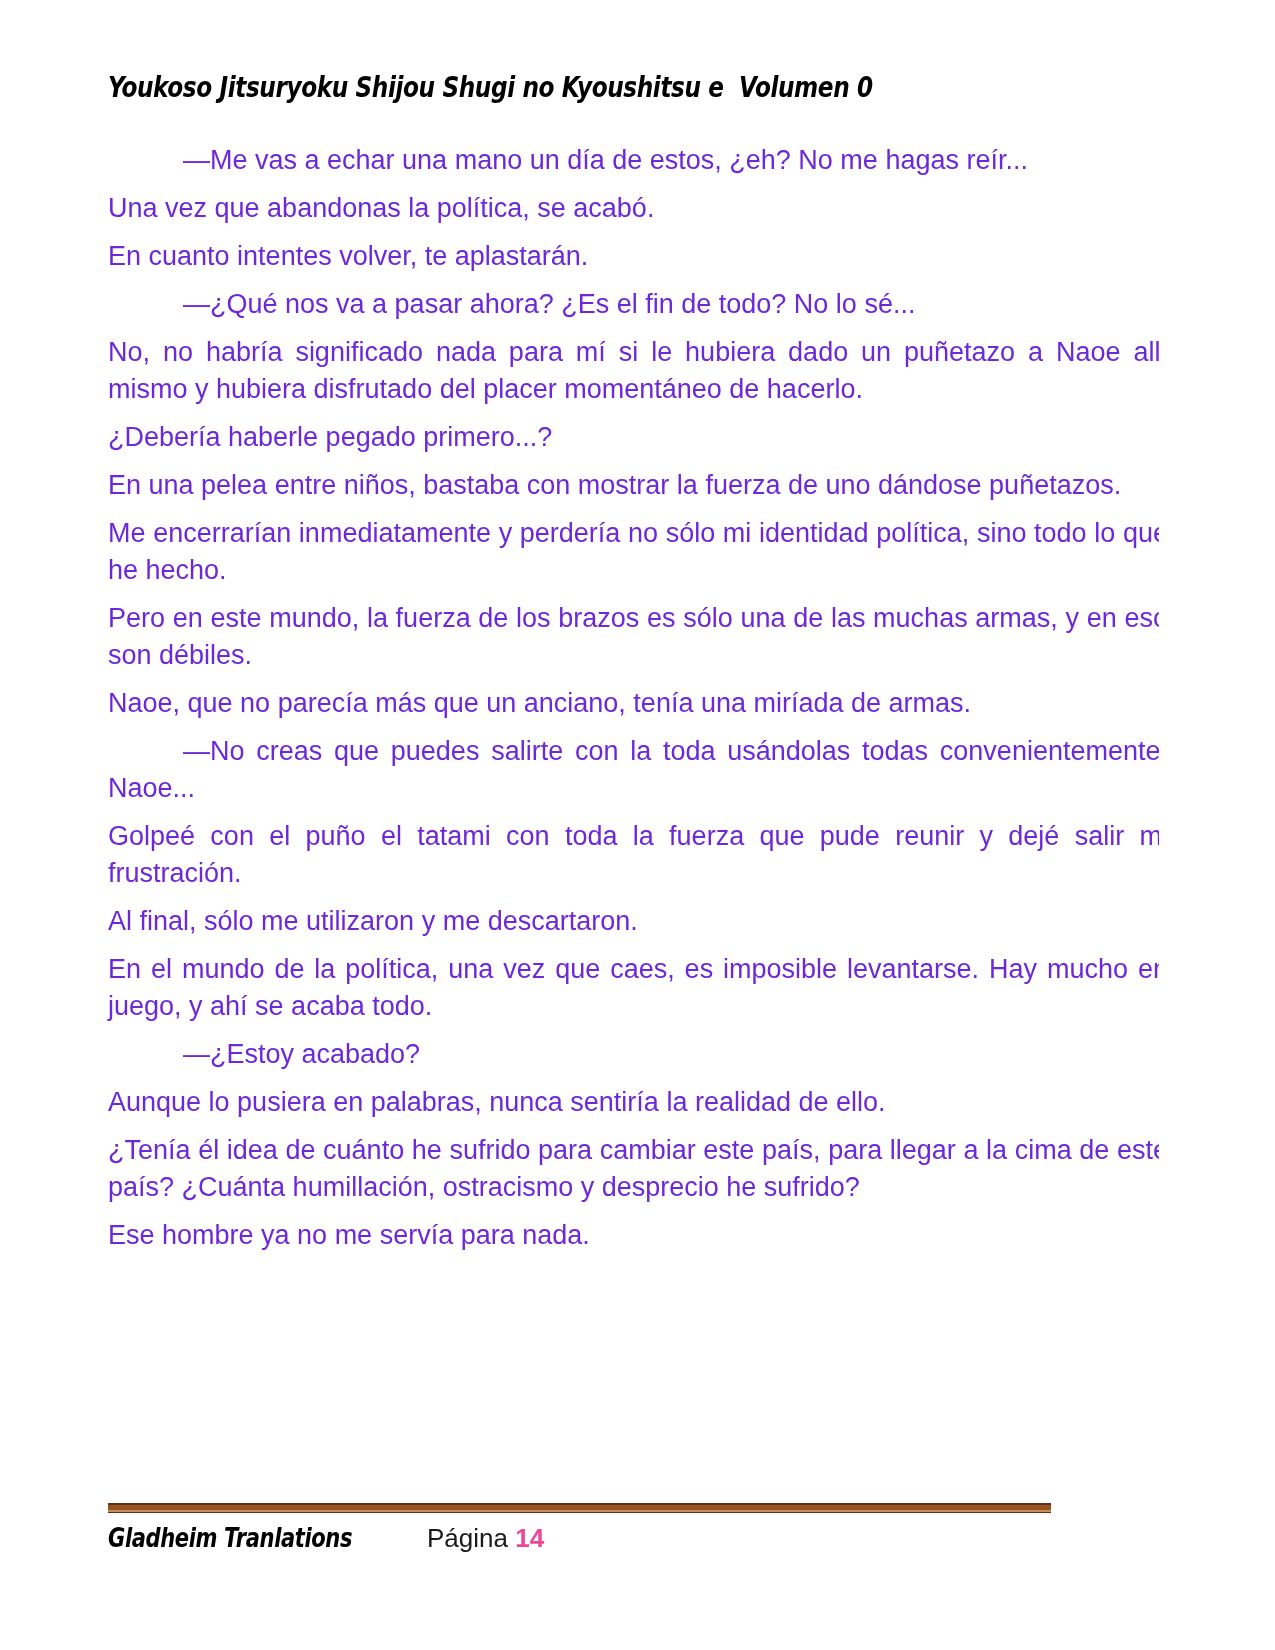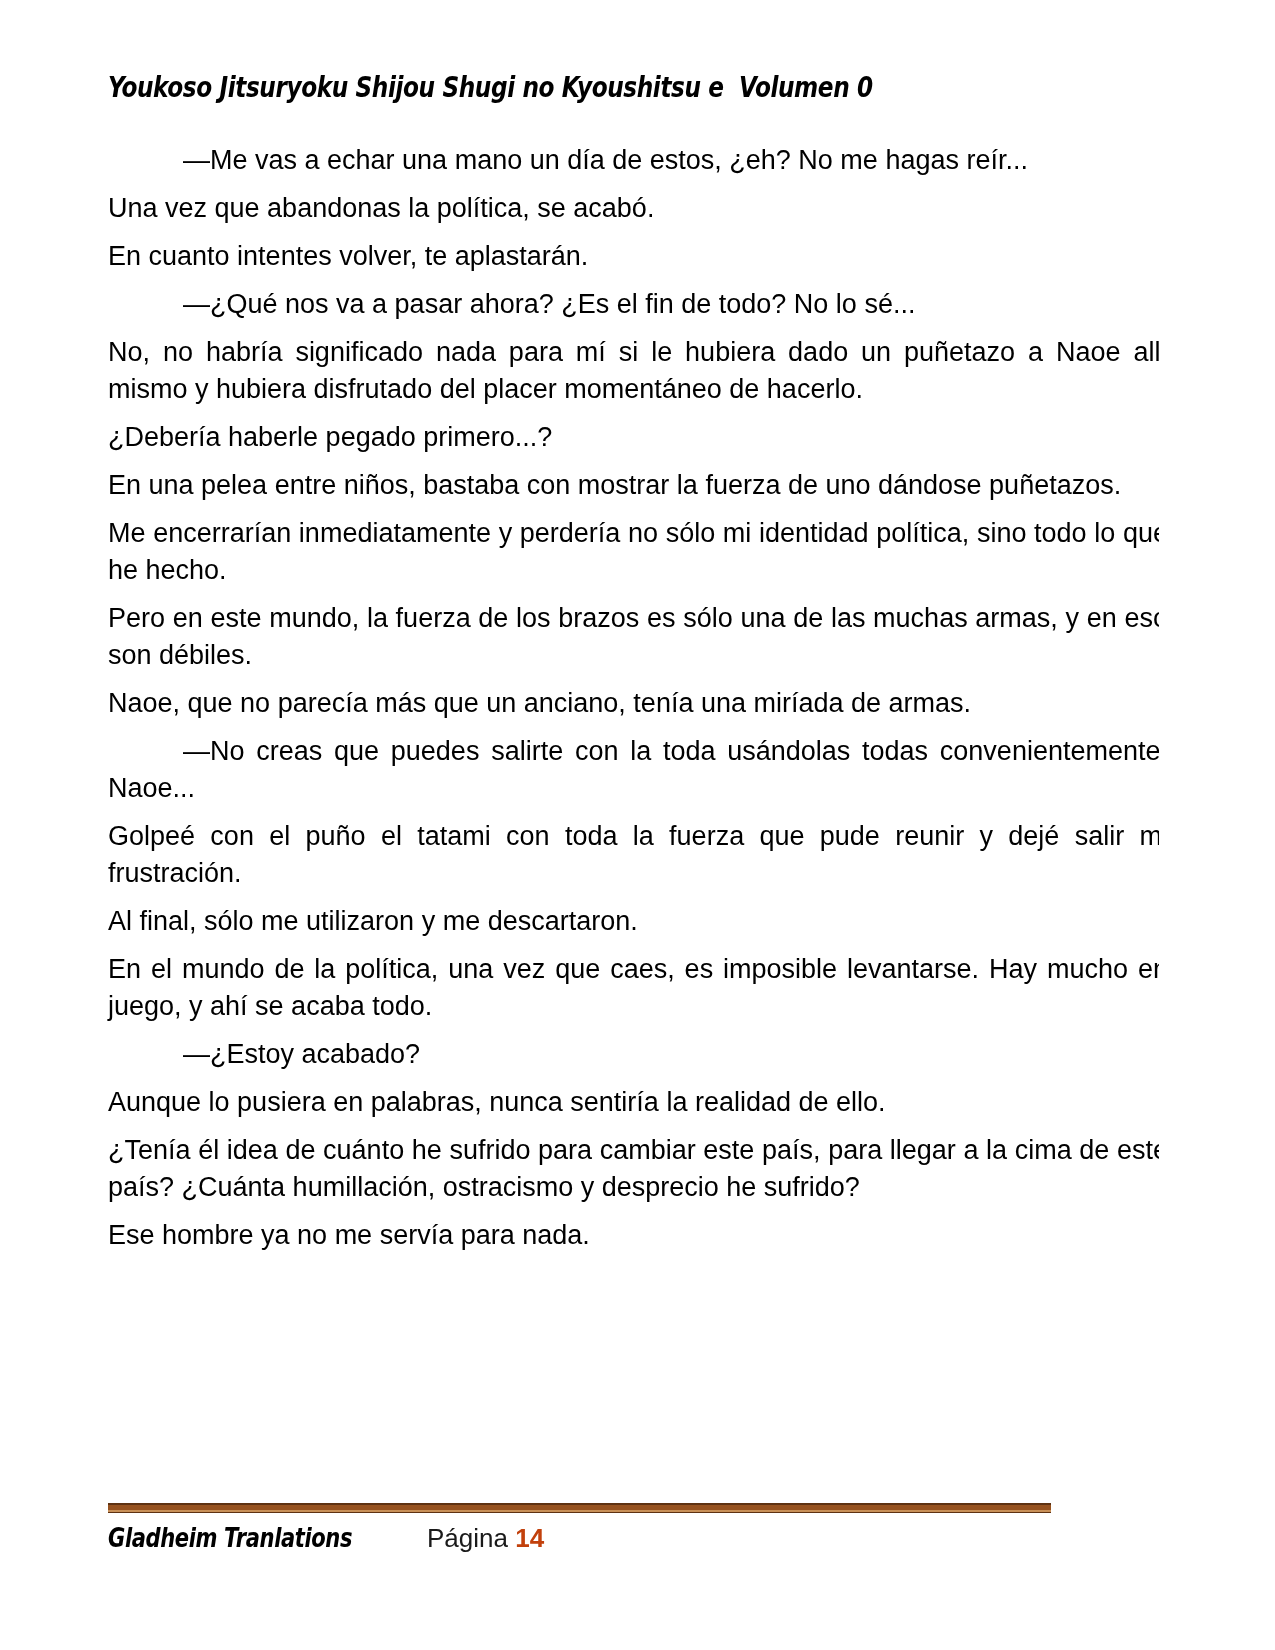--- a/index.html
+++ b/index.html
@@ -29,21 +29,21 @@
     transform-origin: left center;
     white-space: pre-wrap;
     color: #000000;
     margin-bottom: 38px;
   }
   .paragraphs p {
     font-size: 27px;
     line-height: 37px;
     text-align: justify;
     margin-bottom: 11px;
-    color: #000000;
+    color: #6d28d9;
   }
   .paragraphs p.dialogue {
     text-indent: 75px;
   }
   .footer {
     position: absolute;
     left: 108px;
     right: 108px;
     top: 1503px;
   }
@@ -68,21 +68,21 @@
     transform: scaleX(0.78);
     transform-origin: left center;
     color: #000000;
   }
   .page-num {
     font-size: 26px;
     color: #1a1a1a;
   }
   .page-num .num {
     font-weight: 600;
-    color: #c2410c;
+    color: #ec4899;
   }
 </style>
 </head>
 <body>
 
 <div class="page">
   <div class="content">
     <div class="doc-title">Youkoso Jitsuryoku Shijou Shugi no Kyoushitsu e  Volumen 0</div>
 
     <div class="paragraphs">

